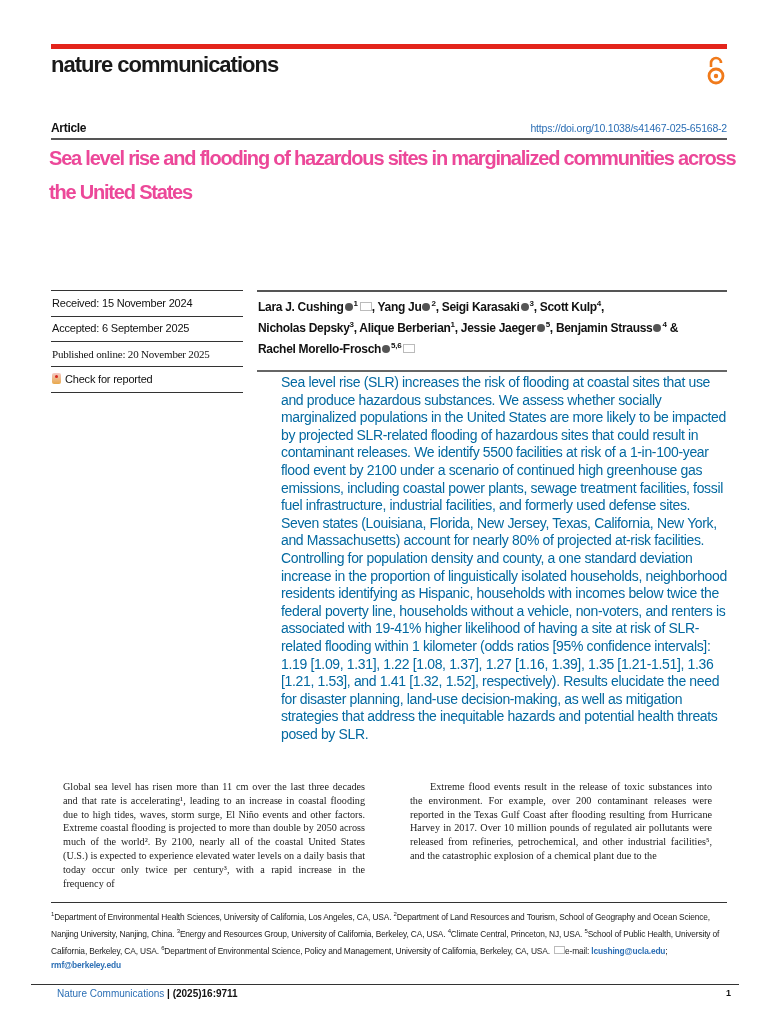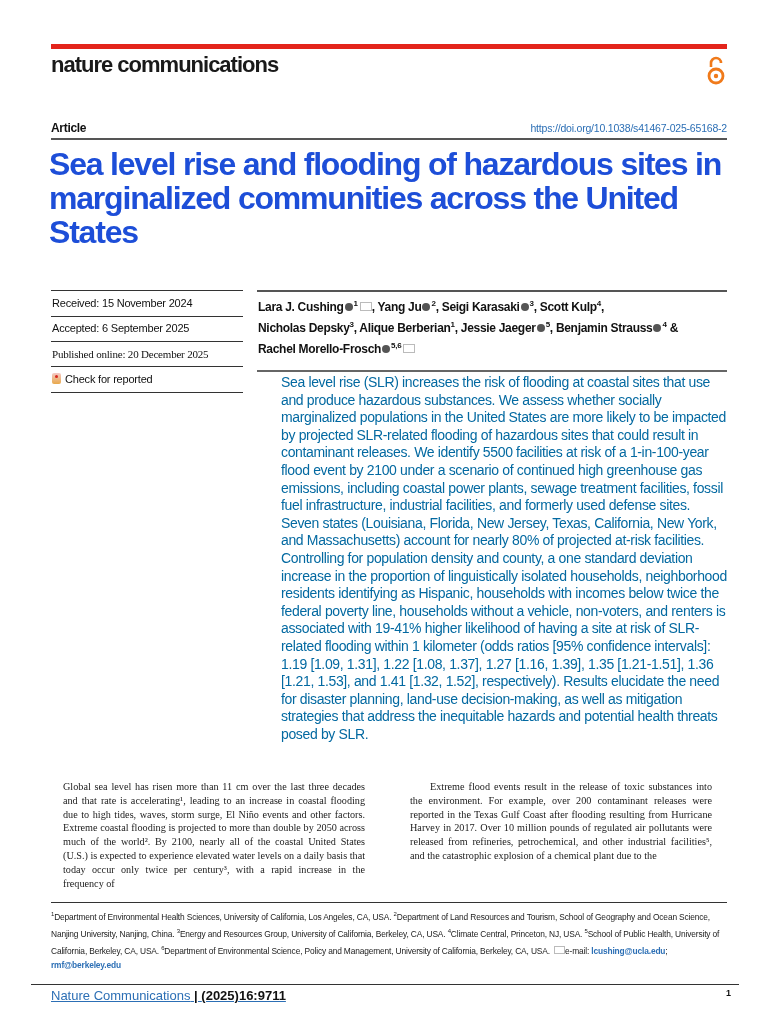--- a/index.html
+++ b/index.html
@@ -3,21 +3,21 @@
 <meta charset="utf-8">
 <style>
   html, body { margin: 0; padding: 0; background: #ffffff; }
   body { width: 771px; height: 1024px; position: relative; overflow: hidden; font-family: "Liberation Sans", sans-serif; color: #111; }
   .redbar { position: absolute; left: 51px; top: 44px; width: 676px; height: 5px; background: #e3241b; }
   .journal { position: absolute; left: 51px; top: 52px; font-family: "Liberation Sans", sans-serif; font-weight: bold; font-size: 22px; letter-spacing: -1px; color: #1a1a1a; }
   .oa-icon { position: absolute; left: 707px; top: 56px; width: 18px; height: 30px; }
   .article-label { position: absolute; left: 51px; top: 121px; font-size: 12px; font-weight: bold; letter-spacing: -0.3px; }
   .doi { position: absolute; right: 44px; top: 122px; font-size: 10.5px; color: #2c6fb5; letter-spacing: -0.2px; text-align: right; }
   .rule-top { position: absolute; left: 51px; top: 138px; width: 676px; height: 2px; background: #555; }
-  .title { position: absolute; left: 49px; top: 147px; width: 690px; font-family: "Liberation Sans", sans-serif; font-weight: bold; font-size: 32px; line-height: 34px; letter-spacing: -1.2px; color: #1d4ed8; }
+  .title { position: absolute; left: 49px; top: 141px; width: 690px; font-family: "Liberation Sans", sans-serif; font-weight: bold; font-size: 20px; line-height: 34px; letter-spacing: -1.2px; color: #ec4899; }
   .meta-rule { position: absolute; left: 51px; width: 192px; height: 1px; background: #333; }
   .meta { position: absolute; left: 52px; font-size: 11px; letter-spacing: -0.2px; }
   .meta.serif { font-family: "Liberation Serif", serif; font-size: 11px; }
   .cfu-icon { display: inline-block; width: 9px; height: 11px; background: linear-gradient(#f4c9c7, #e8a94b); border-radius: 2px; vertical-align: -1px; margin-right: 4px; position: relative; }
   .cfu-icon::after { content: ""; position: absolute; left: 3px; top: 2px; width: 3px; height: 3px; background: #d7261e; border-radius: 50%; }
   .authors-rule { position: absolute; left: 257px; top: 290px; width: 470px; height: 2px; background: #555; }
   .authors { position: absolute; left: 258px; top: 295px; width: 470px; font-size: 12px; font-weight: bold; line-height: 18px; letter-spacing: -0.3px; }
   .orcid { display: inline-block; width: 8px; height: 8px; border-radius: 50%; background: #555; vertical-align: 0px; margin: 0 1px; }
   .mail { display: inline-block; width: 10px; height: 7px; border: 1px solid #bbb; vertical-align: 0; margin-left: 2px; }
   .authors sup { font-size: 8px; }
@@ -26,21 +26,21 @@
   .body-col { position: absolute; top: 768px; width: 326px; font-family: "Liberation Serif", serif; font-size: 10.2px; line-height: 13.8px; text-align: justify; color: #1a1a1a; }
   .body-col p { margin: 12px; }
   .body-col p.indent { text-indent: 20px; }
   .col-left { left: 51px; }
   .col-right { left: 398px; }
   .fn-rule { position: absolute; left: 51px; top: 902px; width: 676px; height: 1px; background: #333; }
   .footnote { position: absolute; left: 51px; top: 907px; width: 676px; font-size: 8.4px; line-height: 14.3px; color: #222; letter-spacing: -0.15px; }
   .footnote sup { font-size: 6px; }
   .footnote .email { color: #2c6fb5; font-weight: bold; }
   .footer-rule { position: absolute; left: 31px; top: 984px; width: 708px; height: 1px; background: #333; }
-  .footer-journal { position: absolute; left: 51px; top: 988px; font-size: 13px; color: #2c6fb5; text-decoration: underline; }
+  .footer-journal { position: absolute; left: 57px; top: 988px; font-size: 10px; color: #2c6fb5; }
   .footer-cite { font-weight: bold; color: #111; }
   .page-num { position: absolute; right: 40px; top: 988px; font-size: 9px; font-weight: bold; }
 </style>
 </head>
 <body>
 
 <div class="redbar"></div>
 <div class="journal">nature communications</div>
 <svg class="oa-icon" viewBox="0 0 18 30">
   <path d="M4 11 V7 a5 5 0 0 1 10 0" fill="none" stroke="#f07a1a" stroke-width="2.6"></path>
@@ -52,21 +52,21 @@
 <a class="doi">https://doi.org/10.1038/s41467-025-65168-2</a>
 <div class="rule-top"></div>
 
 <h1 class="title" style="margin:0;">Sea level rise and flooding of hazardous sites in marginalized communities across the United States</h1>
 
 <div class="meta-rule" style="top:290px;"></div>
 <div class="meta" style="top:297px;">Received: 15 November 2024</div>
 <div class="meta-rule" style="top:316px;"></div>
 <div class="meta" style="top:322px;">Accepted: 6 September 2025</div>
 <div class="meta-rule" style="top:341px;"></div>
-<div class="meta serif" style="top:348px;">Published online: 20 December 2025</div>
+<div class="meta serif" style="top:348px;">Published online: 20 November 2025</div>
 <div class="meta-rule" style="top:366px;"></div>
 <div class="meta" style="top:373px;">
   <span class="cfu-icon"></span><span>Check for reported</span>
 </div>
 <div class="meta-rule" style="top:392px;"></div>
 
 <div class="authors-rule"></div>
 <div class="authors" id="authors"><span>Lara J. Cushing</span><span class="orcid"></span><sup>1</sup><span class="mail"></span>, <span>Yang Ju</span><span class="orcid"></span><sup>2</sup>, <span>Seigi Karasaki</span><span class="orcid"></span><sup>3</sup>, <span>Scott Kulp</span><sup>4</sup>, <br><span>Nicholas Depsky</span><sup>3</sup>, <span>Alique Berberian</span><sup>1</sup>, <span>Jessie Jaeger</span><span class="orcid"></span><sup>5</sup>, <span>Benjamin Strauss</span><span class="orcid"></span><sup>4</sup> &amp; <br><span>Rachel Morello-Frosch</span><span class="orcid"></span><sup>5,6</sup><span class="mail"></span></div>
 
 <div class="abstract-rule"></div>

